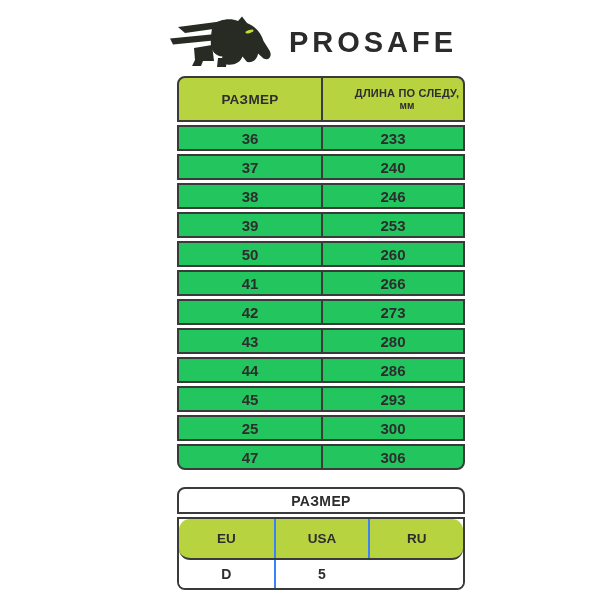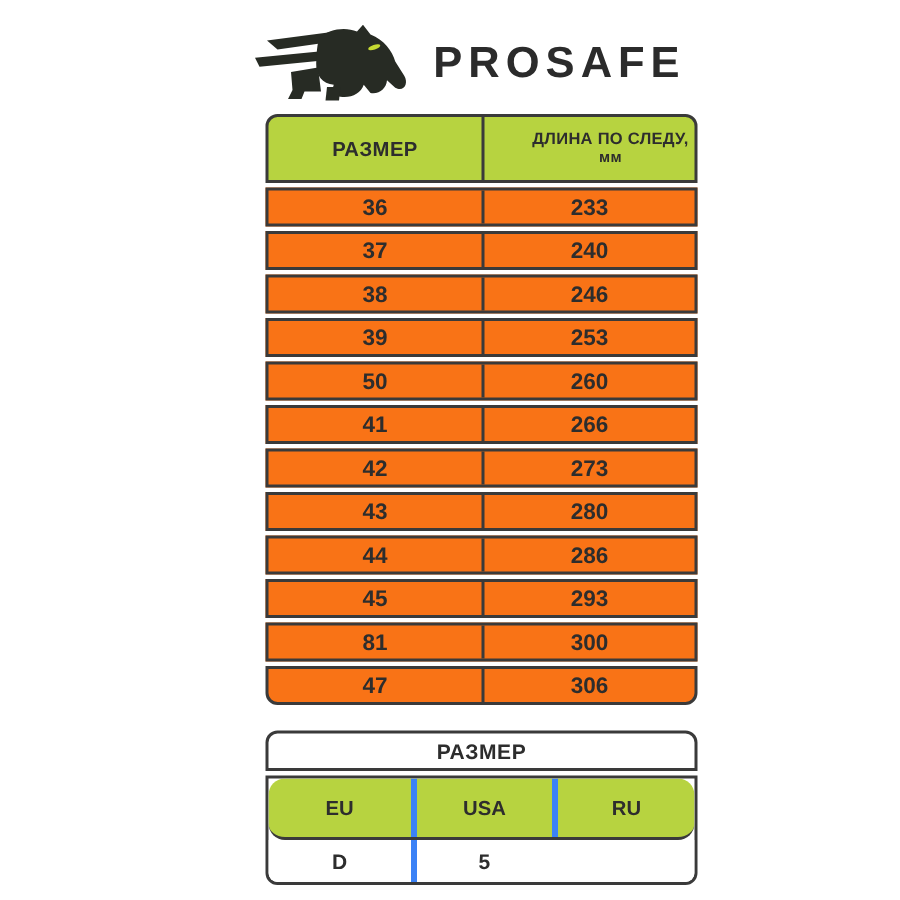--- a/index.html
+++ b/index.html
@@ -16,21 +16,21 @@
   .brand { flex:1; text-align:center; font-size:29px; font-weight:bold;
            letter-spacing:4px; color:#2b2b2b; padding-left:6px; white-space:nowrap; }
 
   
   .size-table { position:absolute; left:157px; top:76px; width:288px; }
   .t-head {
     display:flex; background:#b7d340; border:2px solid #3a3a3a;
     border-radius:8px 8px 0 0; height:46px; margin-bottom:3px;
   }
   .t-row {
-    display:flex; background:#f97316; border:2px solid #3a3a3a;
+    display:flex; background:#22c55e; border:2px solid #3a3a3a;
     height:26px; margin-bottom:3px; font-weight:bold; font-size:15px;
   }
   .t-row:last-child { border-radius:0 0 8px 8px; margin-bottom:0; }
   .cell { width:50%; display:flex; flex-direction:column;
           align-items:center; justify-content:center; text-align:center; }
   .cell + .cell { border-left:2px solid #3a3a3a; }
   .t-head .cell { font-weight:bold; }
   .h1 { font-size:13.5px; letter-spacing:0.3px; }
   .h2 { font-size:11px; line-height:1.15; letter-spacing:0.2px;padding-left:28px; }
   .h2 .sub { font-size:10px; }
@@ -41,21 +41,21 @@
     height:27px; border:2px solid #3a3a3a; border-radius:8px 8px 0 0;
     display:flex; align-items:center; justify-content:center;
     font-weight:bold; font-size:14px; letter-spacing:0.4px;
     background:#ffffff; margin-bottom:3px;
   }
   .t2-box { border:2px solid #3a3a3a; border-radius:0 0 8px 8px; overflow:hidden; background:#fff; }
   .t2-head { display:flex; background:#b7d340; height:41px;
              border-bottom:2px solid #3a3a3a; font-weight:bold; font-size:13.5px;border-radius:11px; }
   .t2-vals { display:flex; height:28px; font-weight:bold; font-size:14px; background:#fff; }
   .c3 { width:33.333%; display:flex; align-items:center; justify-content:center; }
-  .c3 + .c3 { border-left:4px solid #3b82f6; }
+  .c3 + .c3 { border-left:2px solid #3b82f6; }
 </style>
 </head>
 <body>
 
 <div class="page">
 
   <div class="logo">
     <svg class="rhino" viewBox="0 0 104 52" xmlns="http://www.w3.org/2000/svg" aria-hidden="true">
       <g fill="#272b24">
 
@@ -129,21 +129,21 @@
     </div>
     <div class="t-row">
       <div class="cell">44</div>
       <div class="cell">286</div>
     </div>
     <div class="t-row">
       <div class="cell">45</div>
       <div class="cell">293</div>
     </div>
     <div class="t-row">
-      <div class="cell">81</div>
+      <div class="cell">25</div>
       <div class="cell">300</div>
     </div>
     <div class="t-row">
       <div class="cell">47</div>
       <div class="cell">306</div>
     </div>
   </div>
 
   <div class="width-table">
     <div class="t2-title">РАЗМЕР</div>

